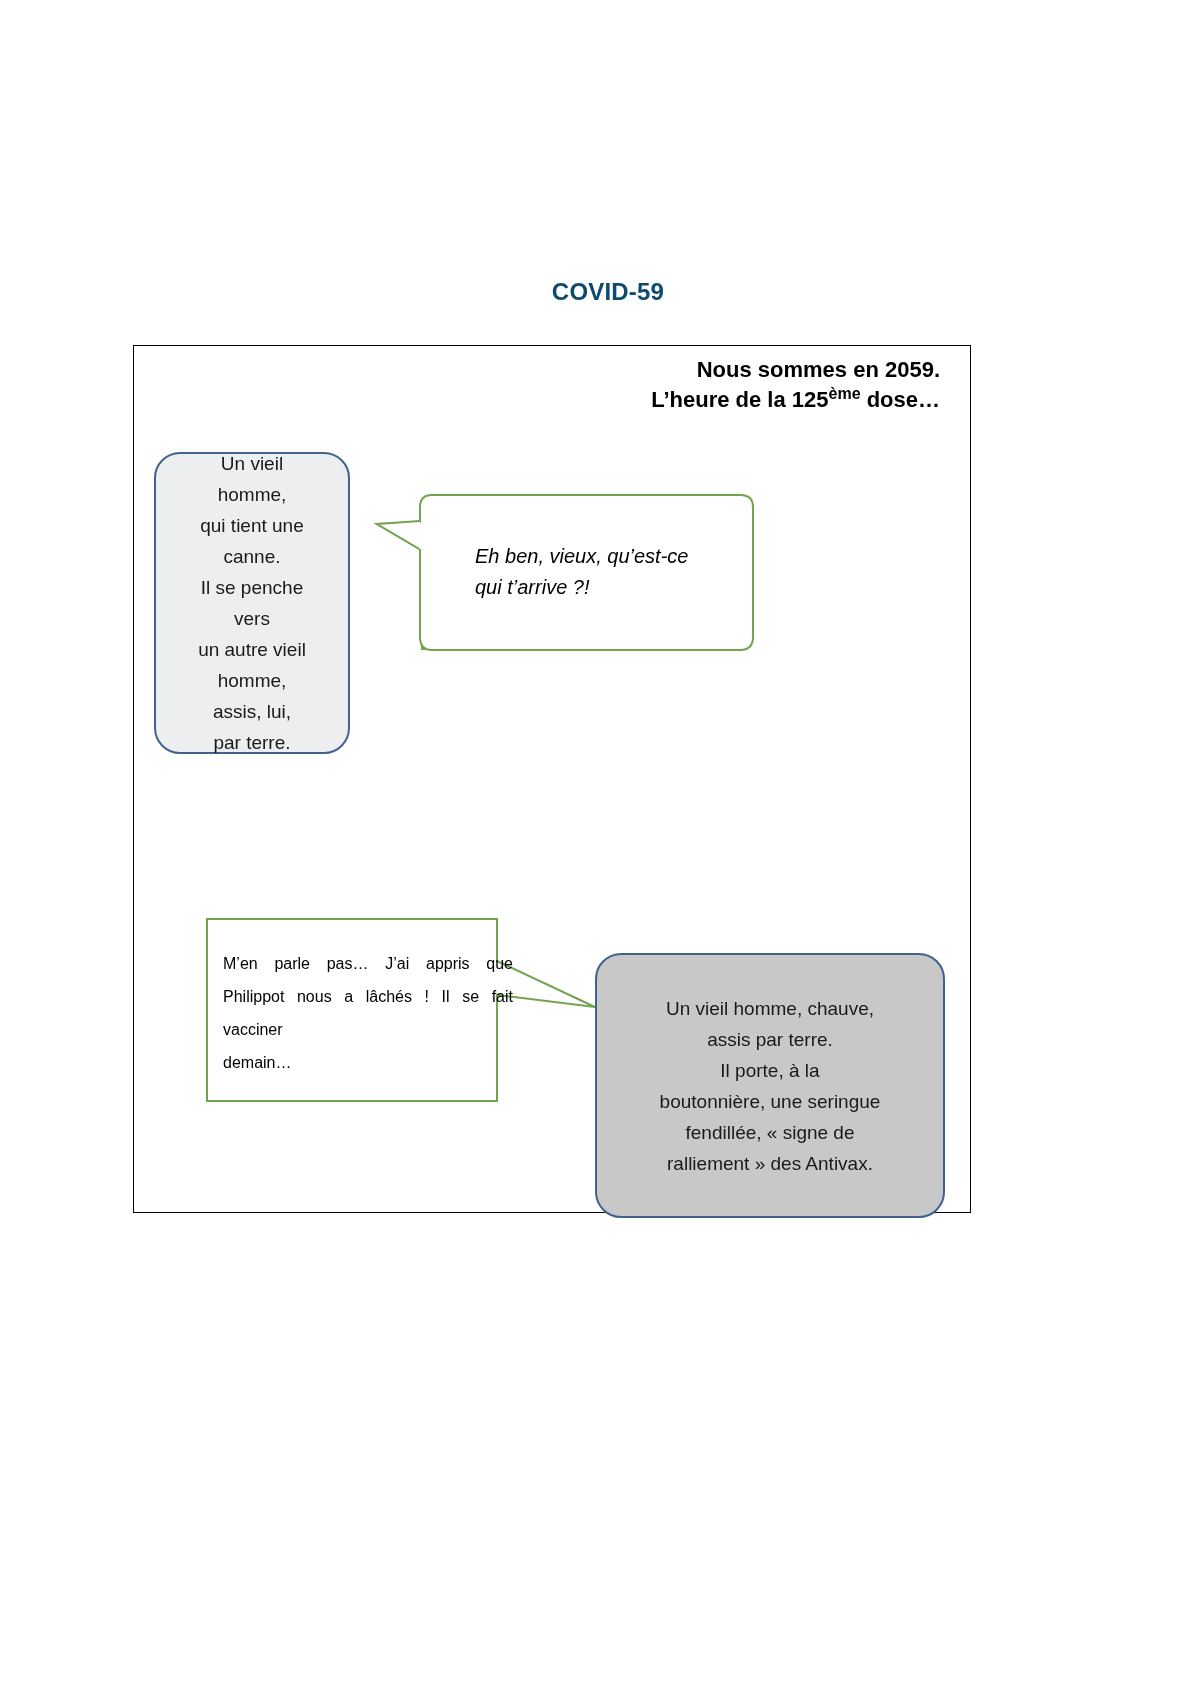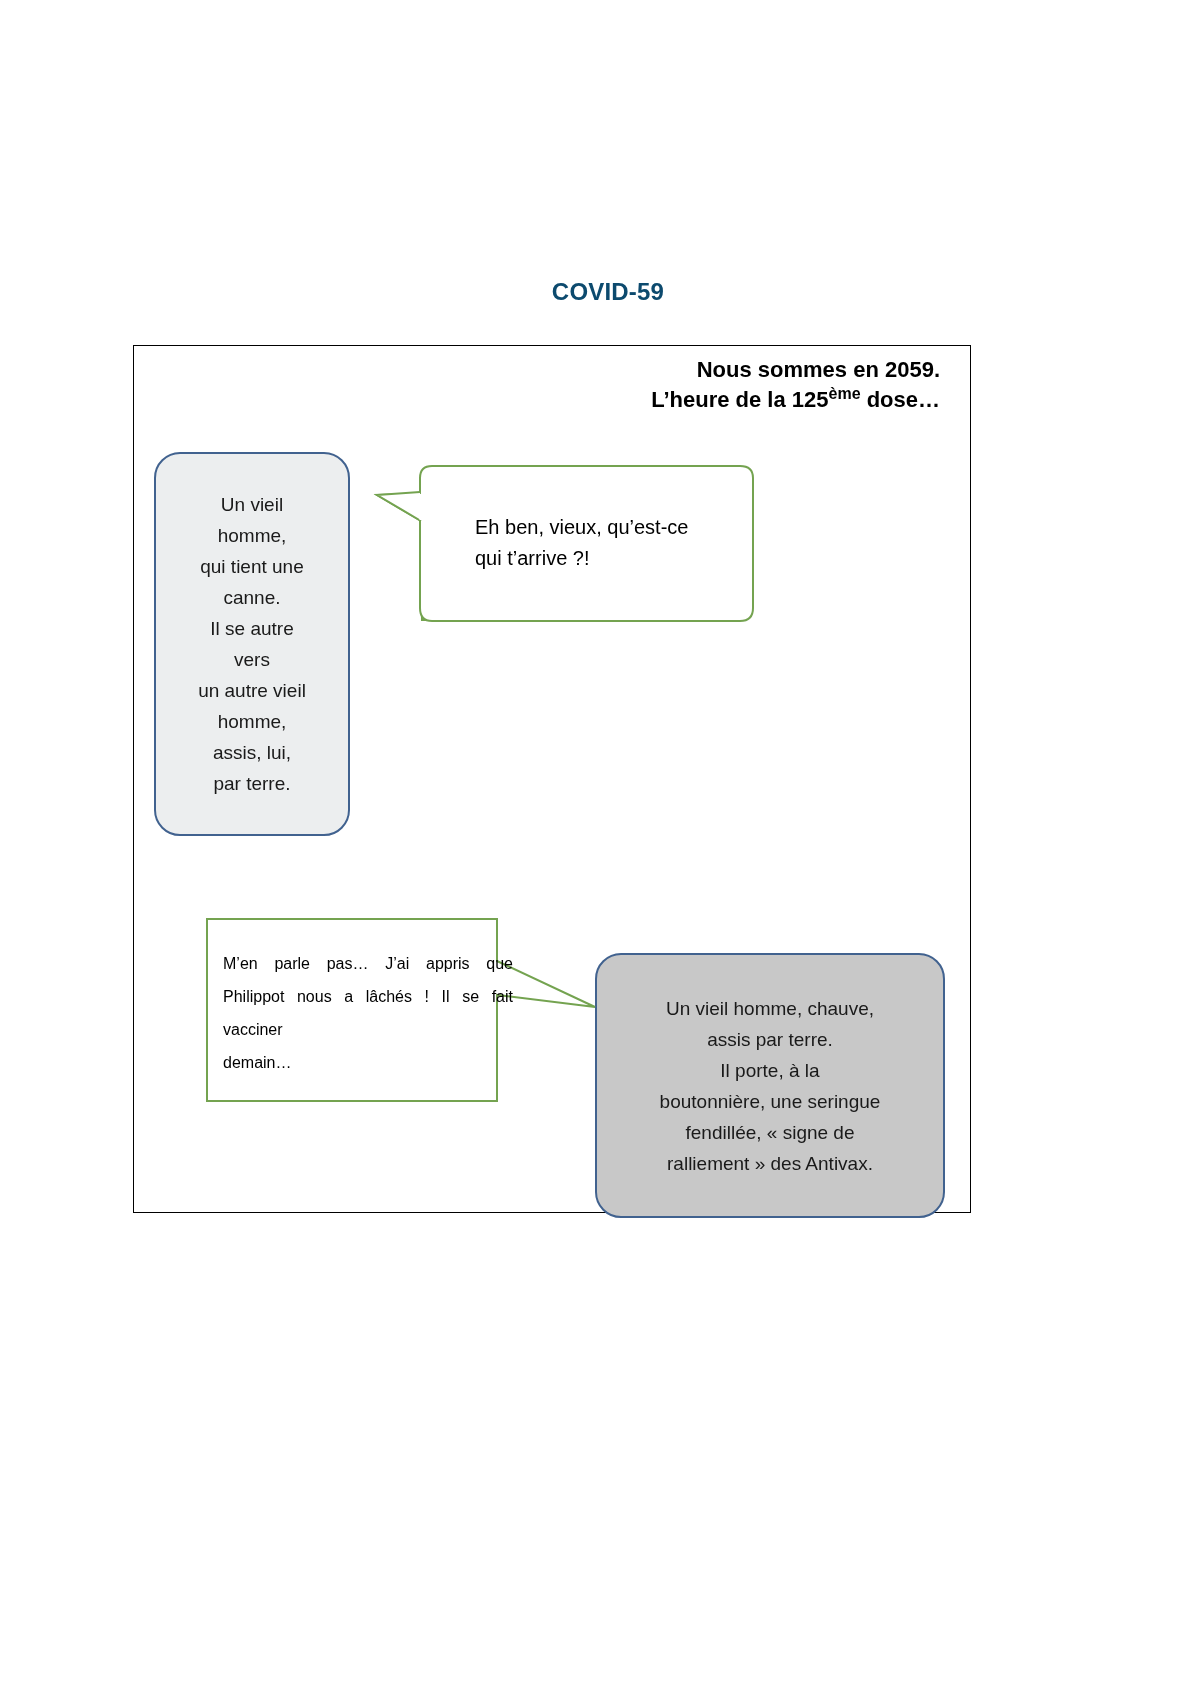--- a/index.html
+++ b/index.html
@@ -75,21 +75,21 @@
     text-align: center;
     font-family: "Liberation Sans", sans-serif;
     font-size: 19px;
     line-height: 31px;
     color: #1a1a1a;
   }
   #desc-box-left {
     left: 154px;
     top: 452px;
     width: 196px;
-    height: 384px;
+    height: 302px;
     background: #eceeef;
     padding: 4px 10px;
   }
   #desc-box-right {
     left: 595px;
     top: 953px;
     width: 350px;
     height: 265px;
     background: #c8c8c8;
     padding: 4px 34px;
@@ -109,23 +109,24 @@
   }
   .bubble .bubble-text {
     position: absolute;
     font-family: "Liberation Sans", sans-serif;
     color: #000000;
   }
 
   
   #bubble-one {
     left: 365px;
-    top: 464px;
+    top: 493px;
     width: 390px;
     height: 165px;
+    font-style: italic;
   }
   #bubble-one .bubble-text {
     left: 110px;
     top: 48px;
     width: 250px;
     font-size: 20px;
     line-height: 31px;
     text-align: left;
   }
 
@@ -161,21 +162,21 @@
   <span class="cap-line">Nous sommes en 2059.</span>
   <span class="cap-line"><span>L’heure de la 125</span><sup>ème</sup><span> dose…</span></span>
 </div>
 
 <div class="desc-box" id="desc-box-left">
   <span class="txt">
     <span>Un vieil</span>
     <span>homme,</span>
     <span>qui tient une</span>
     <span>canne.</span>
-    <span>Il se autre</span>
+    <span>Il se penche</span>
     <span>vers</span>
     <span>un autre vieil</span>
     <span>homme,</span>
     <span>assis, lui,</span>
     <span>par terre.</span>
   </span>
 </div>
 
 <div class="desc-box" id="desc-box-right">
   <span class="txt">

